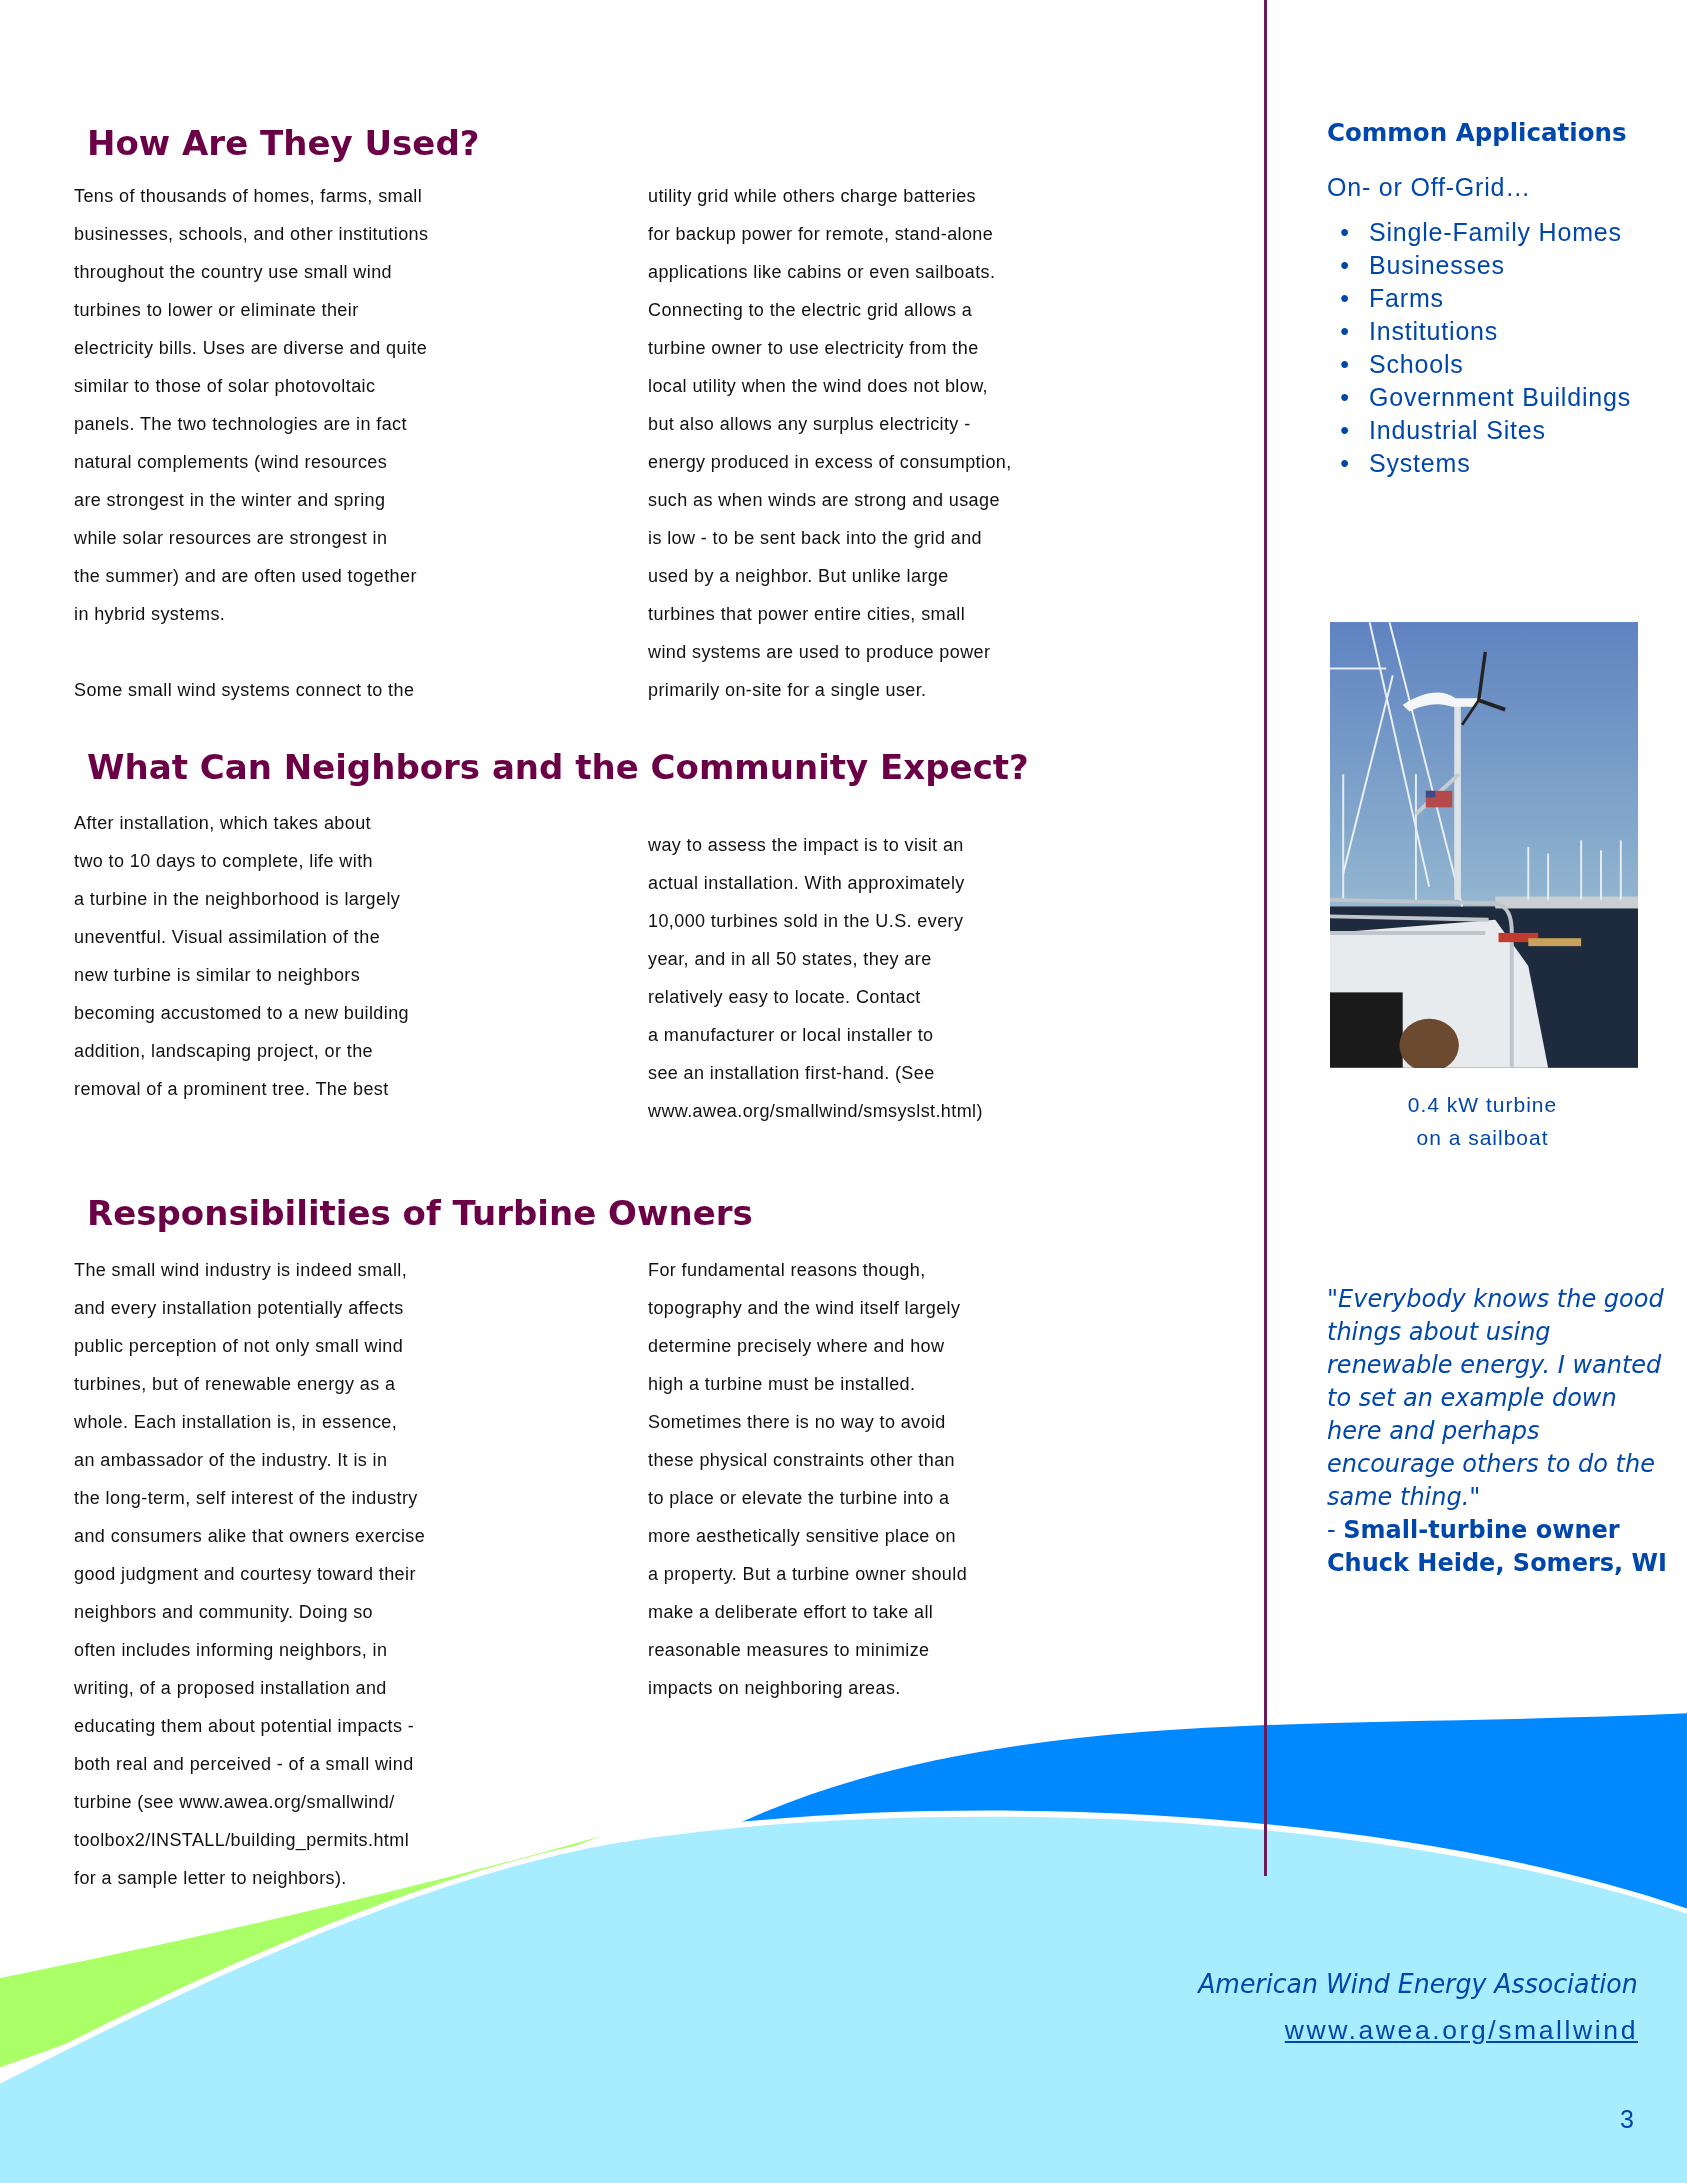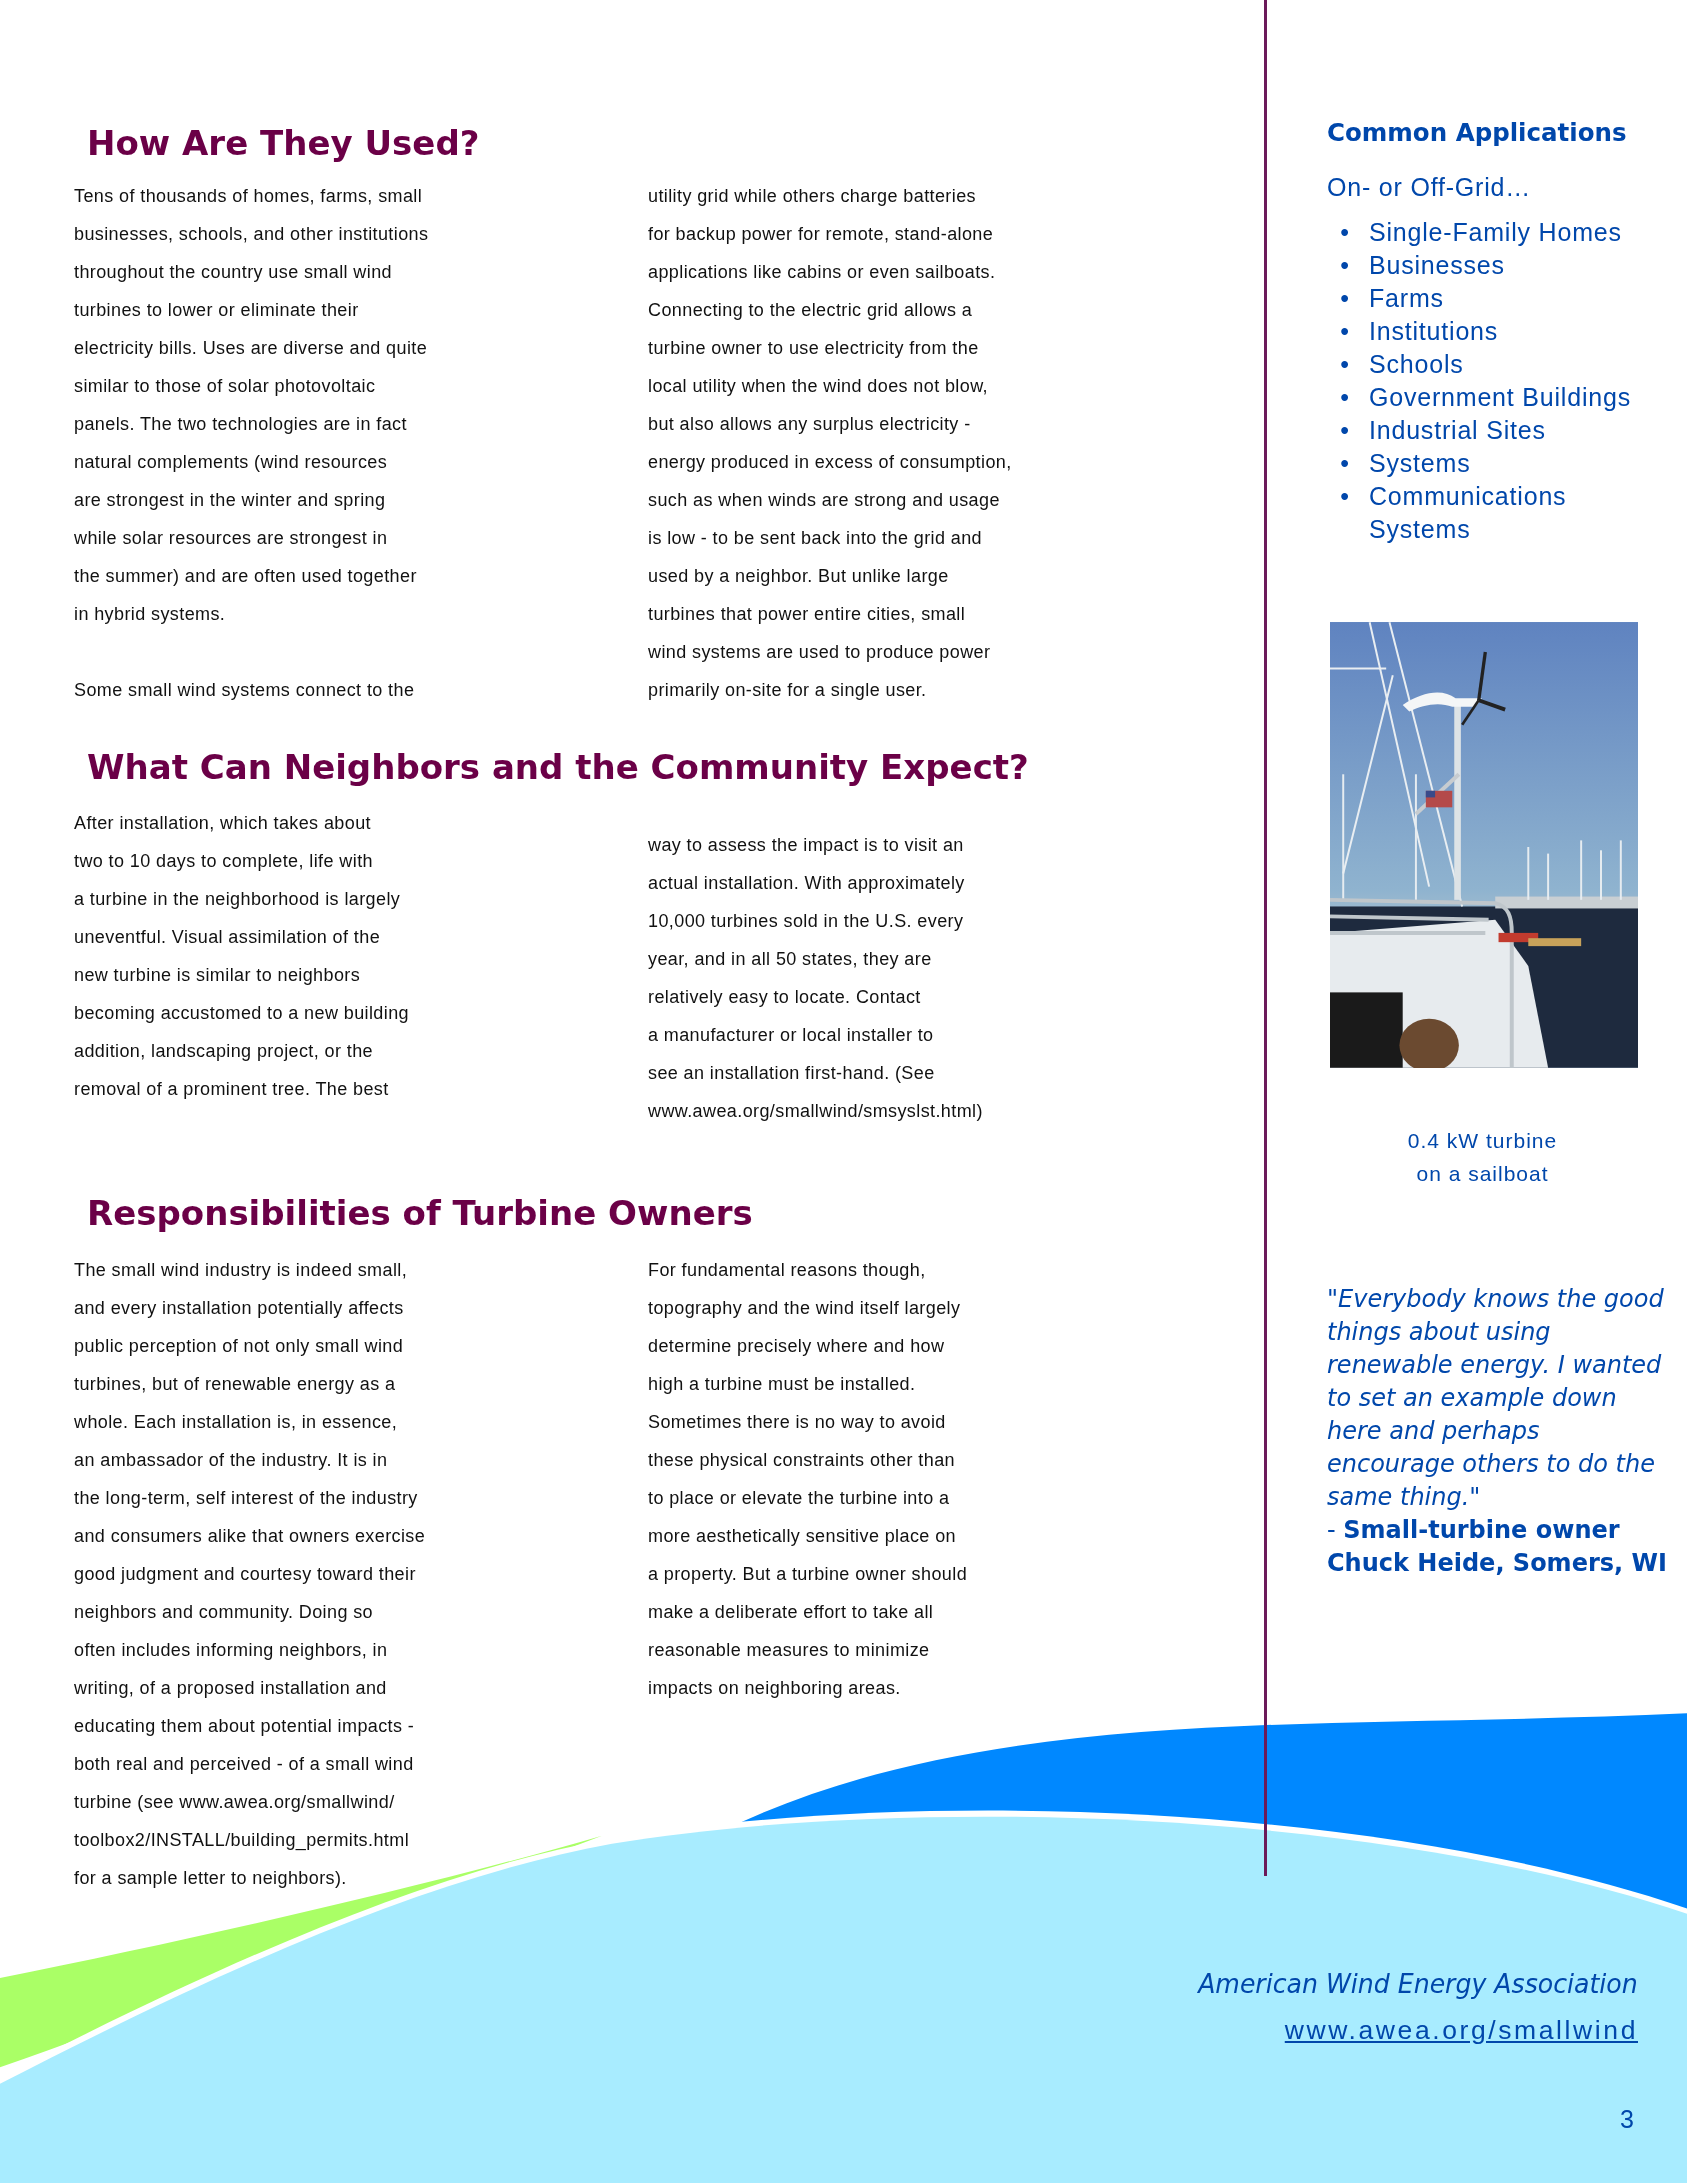--- a/index.html
+++ b/index.html
@@ -15,21 +15,21 @@
   .c2 { left:648px; width:569px; }
   .side-title { position:absolute; left:1327px; top:118px; font-family:"DejaVu Sans", sans-serif; font-weight:bold;
                 font-size:24.5px; color:#0047AB; z-index:2; white-space:nowrap; }
   .side-list { position:absolute; left:1327px; top:171px; font-size:25px; line-height:33px; color:#0047AB;
                z-index:2; letter-spacing:0.8px; }
   .side-list .intro { display:block; }
   .side-list ul { list-style:none; margin:12px; padding:0; }
   .side-list li { position:relative; padding-left:30px; }
   .side-list li::before { content:"\2022"; position:absolute; left:1.3px; top:0; }
   .photo { position:absolute; left:1330px; top:622px; width:308px; height:446px; z-index:2; overflow:hidden; background:#6f93c6; }
-  .caption { position:absolute; left:1317px; top:1124px; width:331px; text-align:center; font-size:21px; line-height:33px;
+  .caption { position:absolute; left:1317px; top:1088px; width:331px; text-align:center; font-size:21px; line-height:33px;
              color:#0047AB; z-index:2; letter-spacing:1px; }
   .quote { position:absolute; left:1327px; top:1283px; width:344px; font-family:"DejaVu Sans", sans-serif; font-size:24px;
            line-height:33px; color:#0047AB; z-index:2; }
   .quote .q { font-style:italic; display:block; }
   .quote .attr-dash { font-weight:normal; }
   .quote .attr { font-weight:bold; }
   .footer-org { position:absolute; right:49px; top:1968px; font-family:"DejaVu Sans", sans-serif; font-style:italic;
                 font-size:26.5px; color:#0047AB; z-index:2; white-space:nowrap; transform:scaleX(0.95); transform-origin:right; }
   .footer-url { position:absolute; right:49px; top:2015px; font-size:26.5px; color:#0047AB; z-index:2; letter-spacing:2.6px; white-space:nowrap;text-decoration:underline; }
   .page-num { position:absolute; right:53px; top:2105px; font-size:25px; color:#0047AB; z-index:2; }
@@ -133,21 +133,20 @@
   <span class="intro">On- or Off-Grid…</span>
   <ul>
     <li>Single-Family Homes</li>
     <li>Businesses</li>
     <li>Farms</li>
     <li>Institutions</li>
     <li>Schools</li>
     <li>Government Buildings</li>
     <li>Industrial Sites</li>
     <li>Systems</li>
-    <li style="width:218px;">Communications Systems</li>
   </ul>
 </div>
 
 <div class="photo">
   <svg width="308" height="446" viewBox="0 0 466 674">
     <defs>
       <linearGradient id="sky" x1="0" y1="0" x2="0" y2="1">
         <stop offset="0" stop-color="#5f83c0"></stop>
         <stop offset="0.6" stop-color="#8fb3cf"></stop>
         <stop offset="0.75" stop-color="#b9c9cf"></stop>

